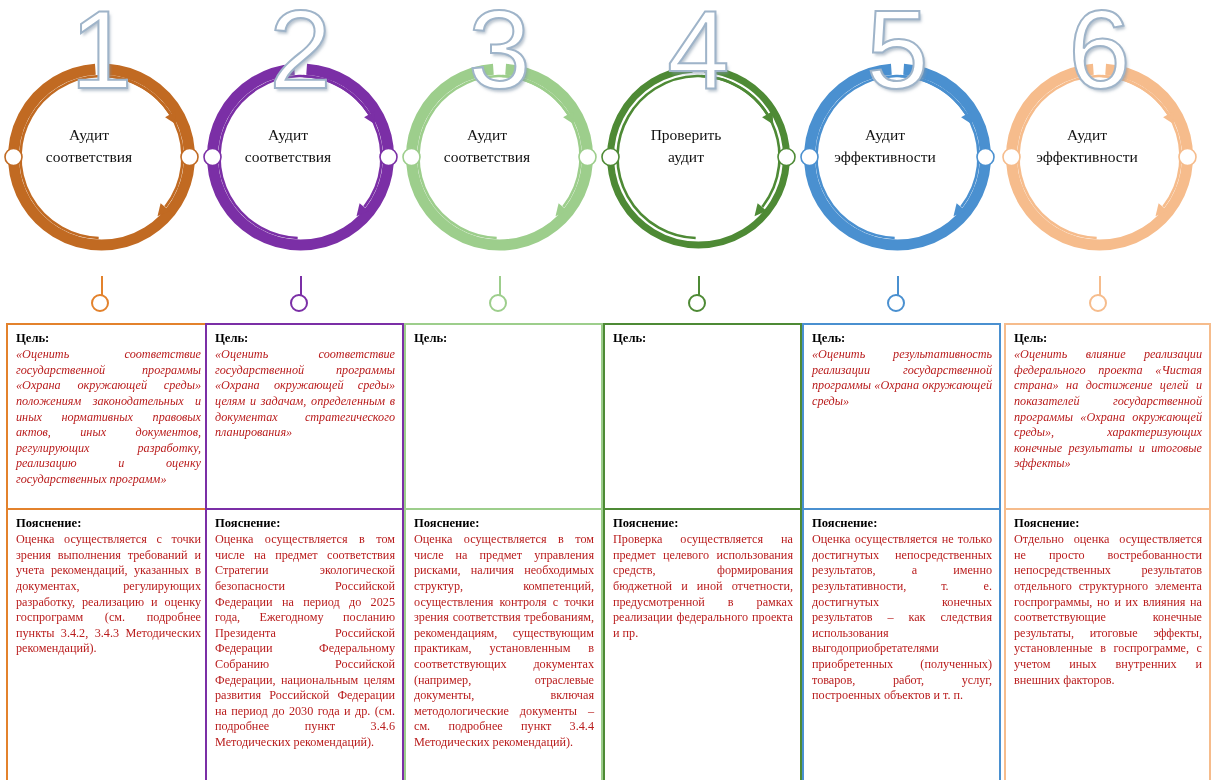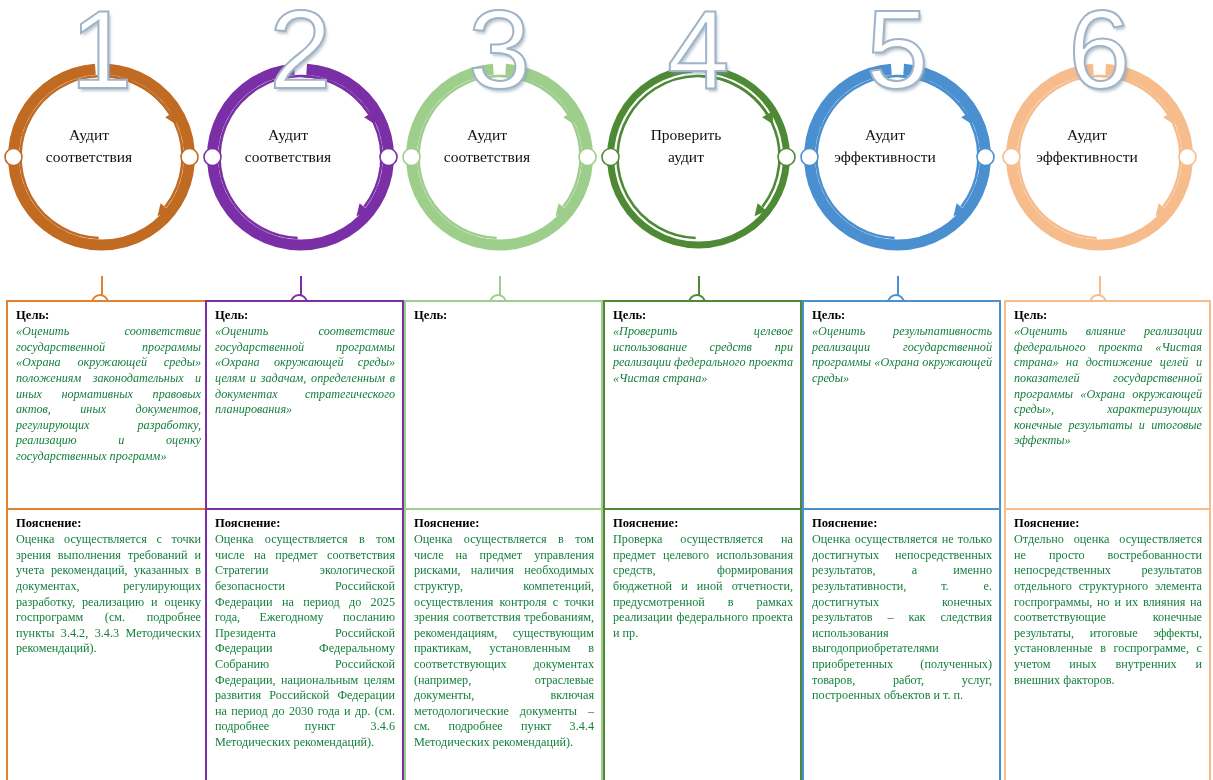--- a/index.html
+++ b/index.html
@@ -38,29 +38,29 @@
     position:absolute;left:89px;top:18px;width:18px;height:18px;
     border-radius:50%;background:#fff;border:2px solid #888;box-sizing:border-box;
   }
 
   
   .cards{position:absolute;left:0;top:0;width:1213px;height:780px;}
   .card{
     position:absolute;box-sizing:border-box;background:#fff;
     border:2px solid #888;padding:6px 7px 6px 8px;overflow:hidden;
   }
-  .card.goal{top:300px;height:224px;}
+  .card.goal{top:323px;height:224px;}
   .card.expl{top:508px;height:330px;}
   .card-title{
     display:block;font-weight:bold;font-size:12.6px;line-height:1.2;
     color:#000;margin-bottom:1px;
     font-family:"Liberation Serif","DejaVu Serif",serif;
   }
   .card-body{
-    display:block;font-size:12.2px;line-height:1.28;color:#15803d;
+    display:block;font-size:12.2px;line-height:1.28;color:#b91c1c;
     text-align:justify;text-justify:inter-word;
     font-family:"Liberation Serif","DejaVu Serif",serif;
     hyphens:none;
   }
   .card.goal .card-body{font-style:italic;}
 </style>
 </head>
 <body>
 
 <div id="board">
@@ -199,21 +199,20 @@
       <div class="card expl" style="left: 404px; width: 199px; border-color: rgb(157, 206, 140);">
         <span class="card-title">Пояснение:</span>
         <span class="card-body">Оценка осуществляется в том числе на предмет управления рисками, наличия необходимых структур, компетенций, осуществления контроля с точки зрения соответствия требованиям, рекомендациям, существующим практикам, установленным в соответствующих документах (например, отраслевые документы, включая методологические документы – см. подробнее пункт 3.4.4 Методических рекомендаций).</span>
       </div>
       <div class="connector" style="left: 599px;">
         <div class="conn-line" style="background:#4E8A35"></div>
         <div class="conn-dot" style="border-color:#4E8A35"></div>
       </div>
       <div class="card goal" style="left: 603px; width: 199px; border-color: rgb(78, 138, 53);">
         <span class="card-title">Цель:</span>
-        <span class="card-body">«Проверить целевое использование средств при реализации федерального проекта «Чистая страна»</span>
       </div>
       <div class="card expl" style="left: 603px; width: 199px; border-color: rgb(78, 138, 53);">
         <span class="card-title">Пояснение:</span>
         <span class="card-body">Проверка осуществляется на предмет целевого использования средств, формирования бюджетной и иной отчетности, предусмотренной в рамках реализации федерального проекта и пр.</span>
       </div>
       <div class="connector" style="left: 798px;">
         <div class="conn-line" style="background:#4A90D0"></div>
         <div class="conn-dot" style="border-color:#4A90D0"></div>
       </div>
       <div class="card goal" style="left: 802px; width: 199px; border-color: rgb(74, 144, 208);">

